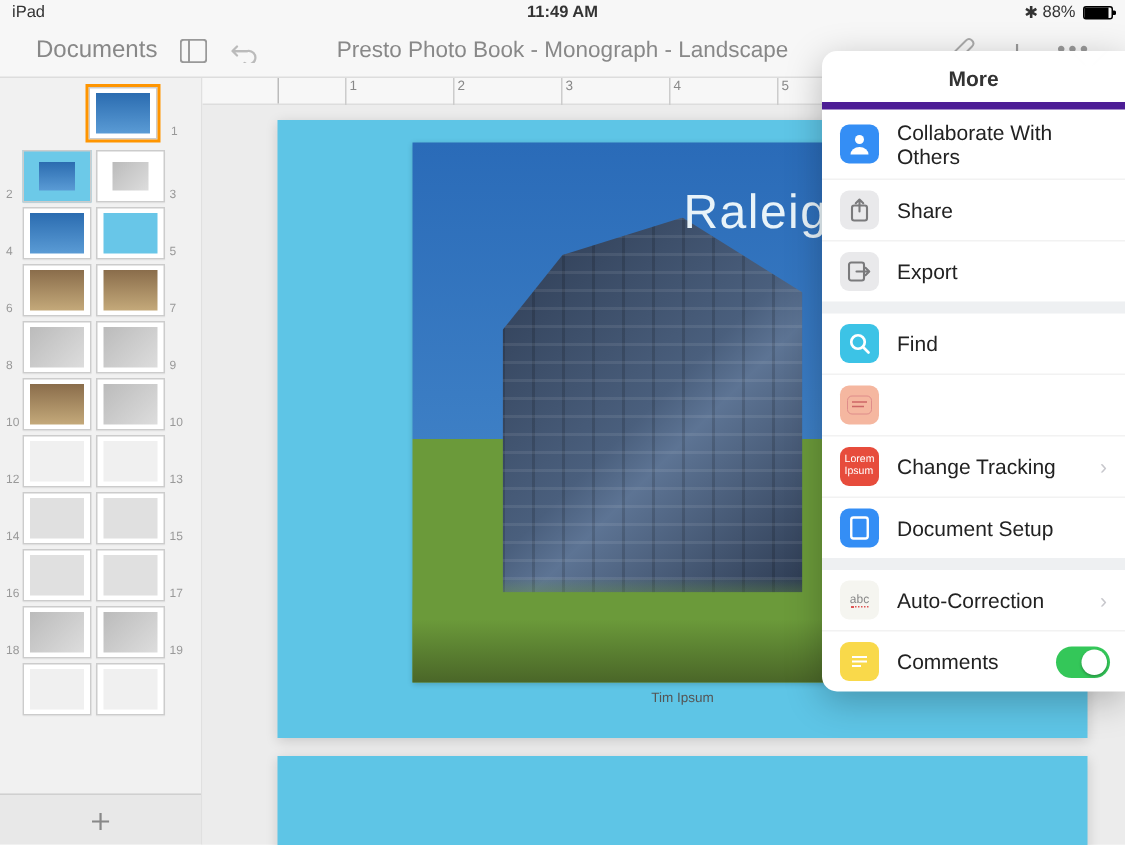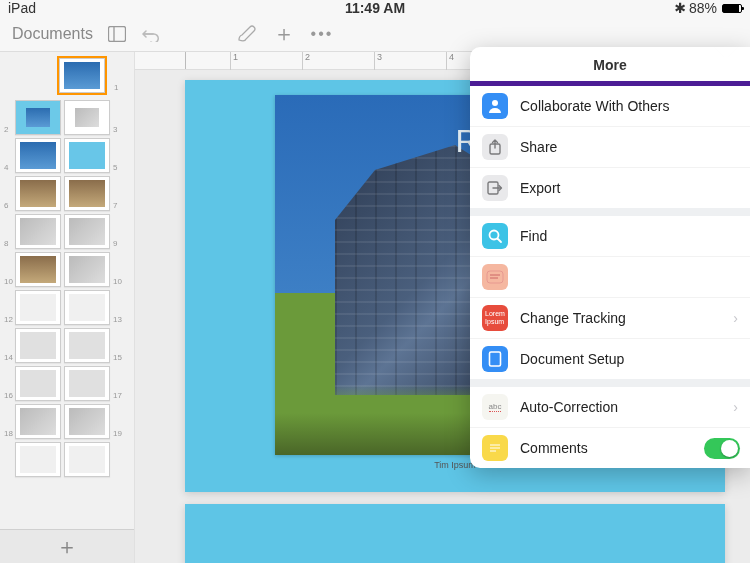--- a/index.html
+++ b/index.html
@@ -1,26 +1,26 @@
 <!DOCTYPE html>
 <html><head>
 <meta charset="utf-8">
 <style>
   * { margin: 0; padding: 0; box-sizing: border-box; }
   html, body { width: 750px; height: 563px; overflow: hidden; font-family: -apple-system, "Helvetica Neue", Arial, sans-serif; background: #f7f7f7; color: #333; }
   
-  .status-bar { position: absolute; top: 0; left: 0; right: 0; height: 16px; display: flex; align-items: flex-start; font-size: 14px; padding: 0 8px; }
+  .status-bar { position: absolute; top: 0; left: 0; right: 0; height: 16px; display: flex; align-items: center; font-size: 11px; padding: 0 8px; }
   .status-left { flex: 0 0 100px; }
   .status-center { flex: 1; text-align: center; font-weight: 700; }
   .status-right { flex: 0 0 100px; text-align: right; display: flex; justify-content: flex-end; align-items: center; gap: 3px; }
   .battery { display: inline-block; width: 20px; height: 9px; border: 1px solid #000; border-radius: 2px; position: relative; margin-left: 2px; }
   .battery::after { content: ""; position: absolute; right: -3px; top: 2px; width: 2px; height: 3px; background: #000; border-radius: 0 1px 1px 0; }
   .battery-fill { position: absolute; left: 0; top: 0; bottom: 0; width: 88%; background: #000; }
   
-  .toolbar { position: absolute; top: 16px; left: 0; right: 0; height: 36px; display: flex; align-items: center; padding: 0 12px; border-bottom: 1px solid #ddd; }
+  .toolbar { position: absolute; top: 16px; left: 0; right: 0; height: 36px; display: flex; align-items: center; padding: 0 24px; border-bottom: 1px solid #ddd; }
   .tb-left { display: flex; align-items: center; gap: 14px; width: 160px;}
   .tb-center { flex: 1; text-align: center; font-size: 15px; color: #888; }
   .tb-right { display: flex; align-items: center; gap: 18px; width: 160px; justify-content: flex-end; }
   .tb-icon { width: 20px; height: 20px; display: inline-flex; align-items: center; justify-content: center; color: #999; }
   .tb-text-btn { color: #888; font-size: 16px; }
   
   .sidebar { position: absolute; top: 52px; left: 0; width: 135px; bottom: 0; background: #f1f1f1; border-right: 1px solid #e0e0e0; overflow: hidden; }
   .thumb-scroll { padding: 6px 4px 0 4px; }
   .thumb-row { display: flex; gap: 3px; margin-bottom: 2px; }
   .first-row { justify-content: flex-end; padding-right: 8px; margin-bottom: 6px; }
@@ -42,21 +42,21 @@
   .ruler .zero-border { position:absolute; top:0; bottom:0; border-left:1px solid #bbb;}
   .page { position: absolute; top: 28px; left: 50px; width: 540px; height: 412px; background: #5ec5e6; box-shadow: 0 2px 8px rgba(0,0,0,0.15); }
   .photo { position: absolute; top: 15px; left: 90px; width: 360px; height: 360px; background: linear-gradient(to bottom, #2a6bb8 0%, #3d7fc5 55%, #6b9a3a 55%, #6b9a3a 100%); box-shadow: 0 1px 4px rgba(0,0,0,0.2); display:flex; flex-direction:column; justify-content:flex-end;}
   .building { position:absolute; left:60px; bottom:60px; width:200px; height:250px; background: linear-gradient(135deg,#2d3b52 0%, #4a5f7d 50%, #5d7494 60%, #2d3b52 100%); clip-path: polygon(0 100%, 0 30%, 20% 10%, 60% 0, 100% 20%, 100% 100%);}
   .building::before{content:"";position:absolute;inset:0;background:repeating-linear-gradient(to bottom, rgba(255,255,255,0.08) 0 2px, transparent 2px 12px), repeating-linear-gradient(to right, rgba(0,0,0,0.15) 0 2px, transparent 2px 20px);}
   .trees { position:absolute; bottom:0; left:0; right:0; height:70px; background: linear-gradient(to top, #4a6628, #6b9a3a 60%, transparent);}
   .photo-title { position: absolute; top: 28px; right: 20px; color: #e8f3f9; font-size: 32px; font-weight: 300; letter-spacing: 1px; }
   .caption { position: absolute; top: 380px; left: 0; right: 0; text-align: center; font-size: 9px; color: #555; }
   .page2 { position: absolute; top: 452px; left: 50px; width: 540px; height: 100px; background: #5ec5e6; box-shadow: 0 2px 8px rgba(0,0,0,0.15); }
   
-  .popover { position: absolute; top: 47px; right: 0; width: 280px; background: #fff; border-radius: 10px 0 0 10px; box-shadow: 0 6px 24px rgba(0,0,0,0.25); overflow: hidden; z-index: 50; margin-left: 24px; }
+  .popover { position: absolute; top: 34px; right: 0; width: 202px; background: #fff; border-radius: 10px 0 0 10px; box-shadow: 0 6px 24px rgba(0,0,0,0.25); overflow: hidden; z-index: 50; margin-left: 24px; }
   .popover-arrow { position: absolute; top: -8px; right: 16px; width: 16px; height: 16px; background: #fff; transform: rotate(45deg); box-shadow: -2px -2px 4px rgba(0,0,0,0.06); }
   .popover-title { text-align: center; font-weight: 600; font-size: 14px; padding: 10px 0 8px; }
   .menu-section { border-top: 5px solid #4c1d95; }
   .menu-section.gap { border-top: 8px solid #eef0f2; }
   .menu-item { display: flex; align-items: center; padding: 7px 12px; font-size: 14px; color: #222; gap: 12px; border-top: 1px solid #f2f2f2; position: relative; }
   .menu-item:first-child { border-top: none; }
   .menu-icon { width: 26px; height: 26px; border-radius: 6px; display: inline-flex; align-items: center; justify-content: center; font-size: 14px; flex-shrink: 0; }
   .mi-collab { background: #348ef5; color:#fff; }
   .mi-share { background: #e9e9eb; color:#7a7a7c; }
   .mi-export { background: #e9e9eb; color:#7a7a7c; }
@@ -95,20 +95,21 @@
           <line x1="6" y1="0.5" x2="6" y2="15.5" stroke="#999" stroke-width="1.3"></line>
         </svg>
     </span>
     <span class="tb-icon">
       <svg width="18" height="16" viewBox="0 0 18 16">
           <path d="M4 5 L1 8 L4 11 M1.5 8 H11 a5 5 0 0 1 0 0" fill="none" stroke="#bbb" stroke-width="1.5" stroke-linecap="round" stroke-linejoin="round"></path>
           <path d="M1.5 8 H11 a4.5 4.5 0 1 1 -2 8" fill="none" stroke="#bbb" stroke-width="1.5" stroke-linecap="round"></path>
         </svg>
     </span>
   </div>
+  <div class="tb-center">Presto Photo Book - Monograph - Landscape</div>
   <div class="tb-right">
     <span class="tb-icon">
       <svg width="20" height="18" viewBox="0 0 20 18">
           <path d="M3 15 Q3 11 6 10 L14 2 Q16 0 18 2 Q20 4 18 6 L10 14 Q9 17 3 15 Z" fill="none" stroke="#aaa" stroke-width="1.3"></path>
         </svg>
     </span>
     <span class="tb-icon" style="font-size:22px;font-weight:300;">＋</span>
     <span class="tb-icon" style="letter-spacing:2px;">•••</span>
   </div>
 </div>

